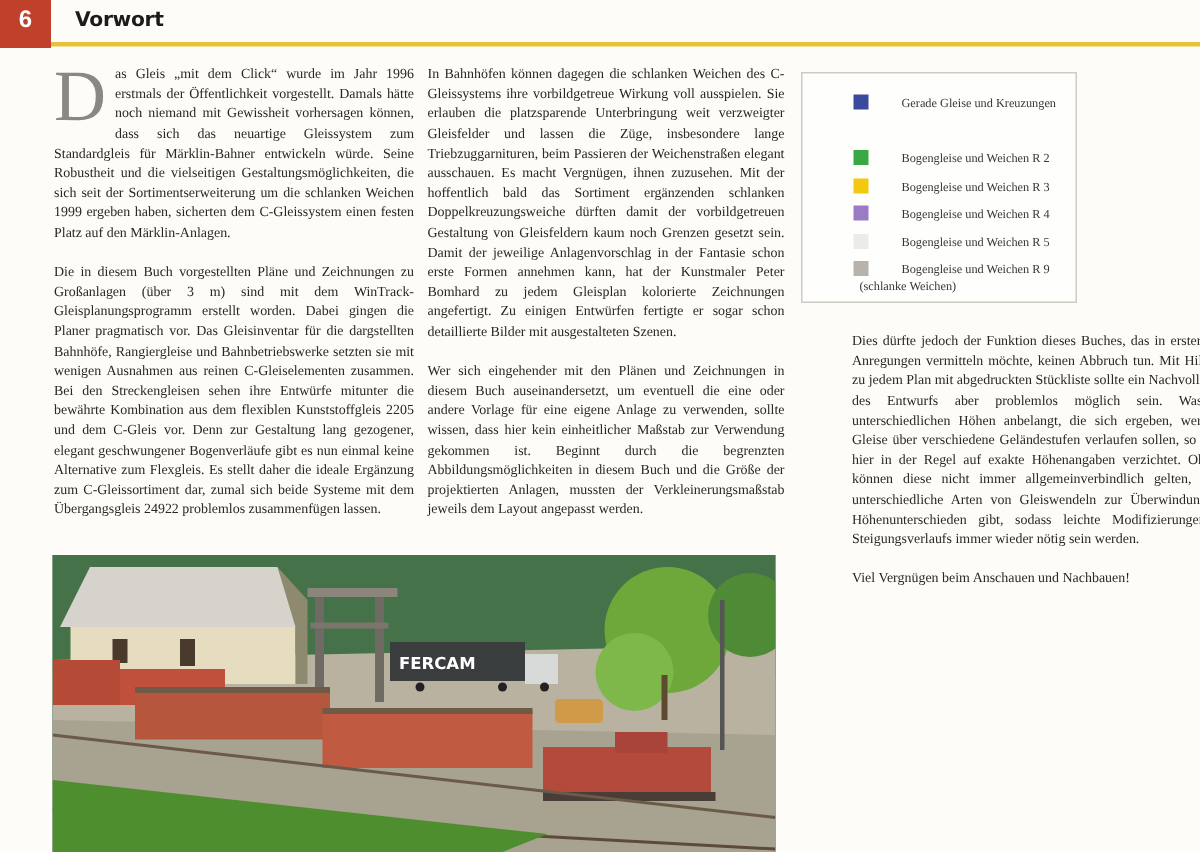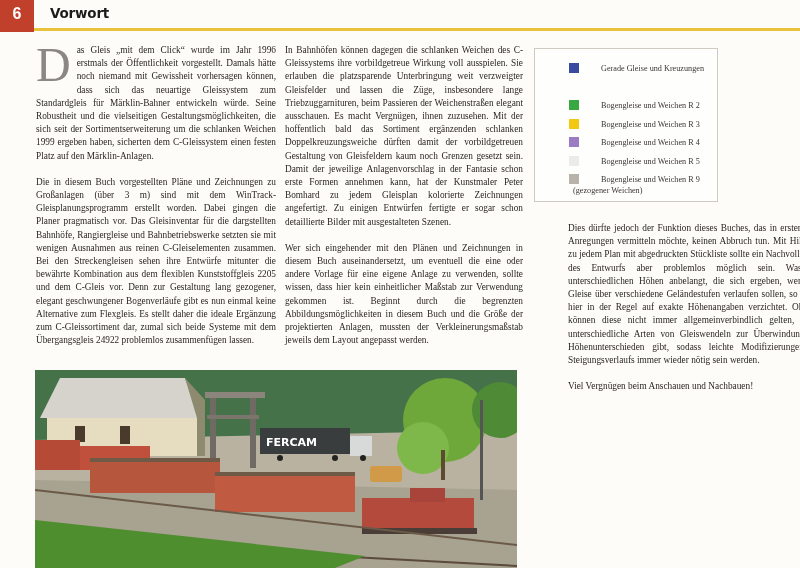--- a/index.html
+++ b/index.html
@@ -85,21 +85,21 @@
     <span class="leg-tx">Bogengleise und Weichen R 4</span>
   </div>
   <div class="leg-row" style="top:105px">
     <span class="leg-sw" style="background:#ecebe8"></span>
     <span class="leg-tx">Bogengleise und Weichen R 5</span>
   </div>
   <div class="leg-row" style="top:123px">
     <span class="leg-sw" style="background:#b8b3aa"></span>
     <span class="leg-tx">Bogengleise und Weichen R 9</span>
   </div>
-  <div class="leg-sub">(gezogener Weichen)</div>
+  <div class="leg-sub">(schlanke Weichen)</div>
 </div>
 
 <div class="col c3">
   <p>Dies dürfte jedoch der Funktion dieses Buches, das in erster Linie Anregungen vermitteln möchte, keinen Abbruch tun. Mit Hilfe der zu jedem Plan mit abgedruckten Stückliste sollte ein Nachvollziehen des Entwurfs aber problemlos möglich sein. Was die unterschiedlichen Höhen anbelangt, die sich ergeben, wenn die Gleise über verschiedene Geländestufen verlaufen sollen, so wurde hier in der Regel auf exakte Höhenangaben verzichtet. Ohnehin können diese nicht immer allgemeinverbindlich gelten, da es unterschiedliche Arten von Gleiswendeln zur Überwindung von Höhenunterschieden gibt, sodass leichte Modifizierungen des Steigungsverlaufs immer wieder nötig sein werden.</p>
   <p>Viel Vergnügen beim Anschauen und Nachbauen!</p>
 </div>
 
 <div class="photo">
   <svg width="482" height="198" viewBox="0 0 482 198">
 

